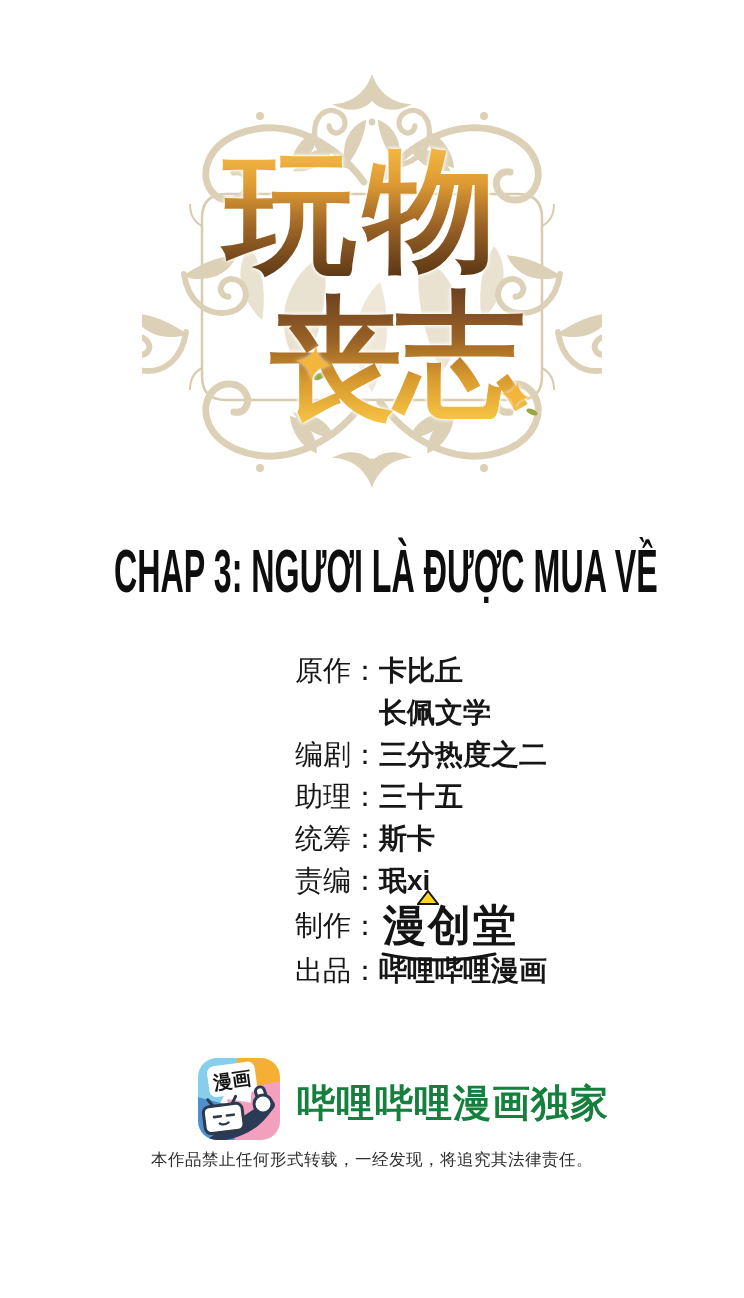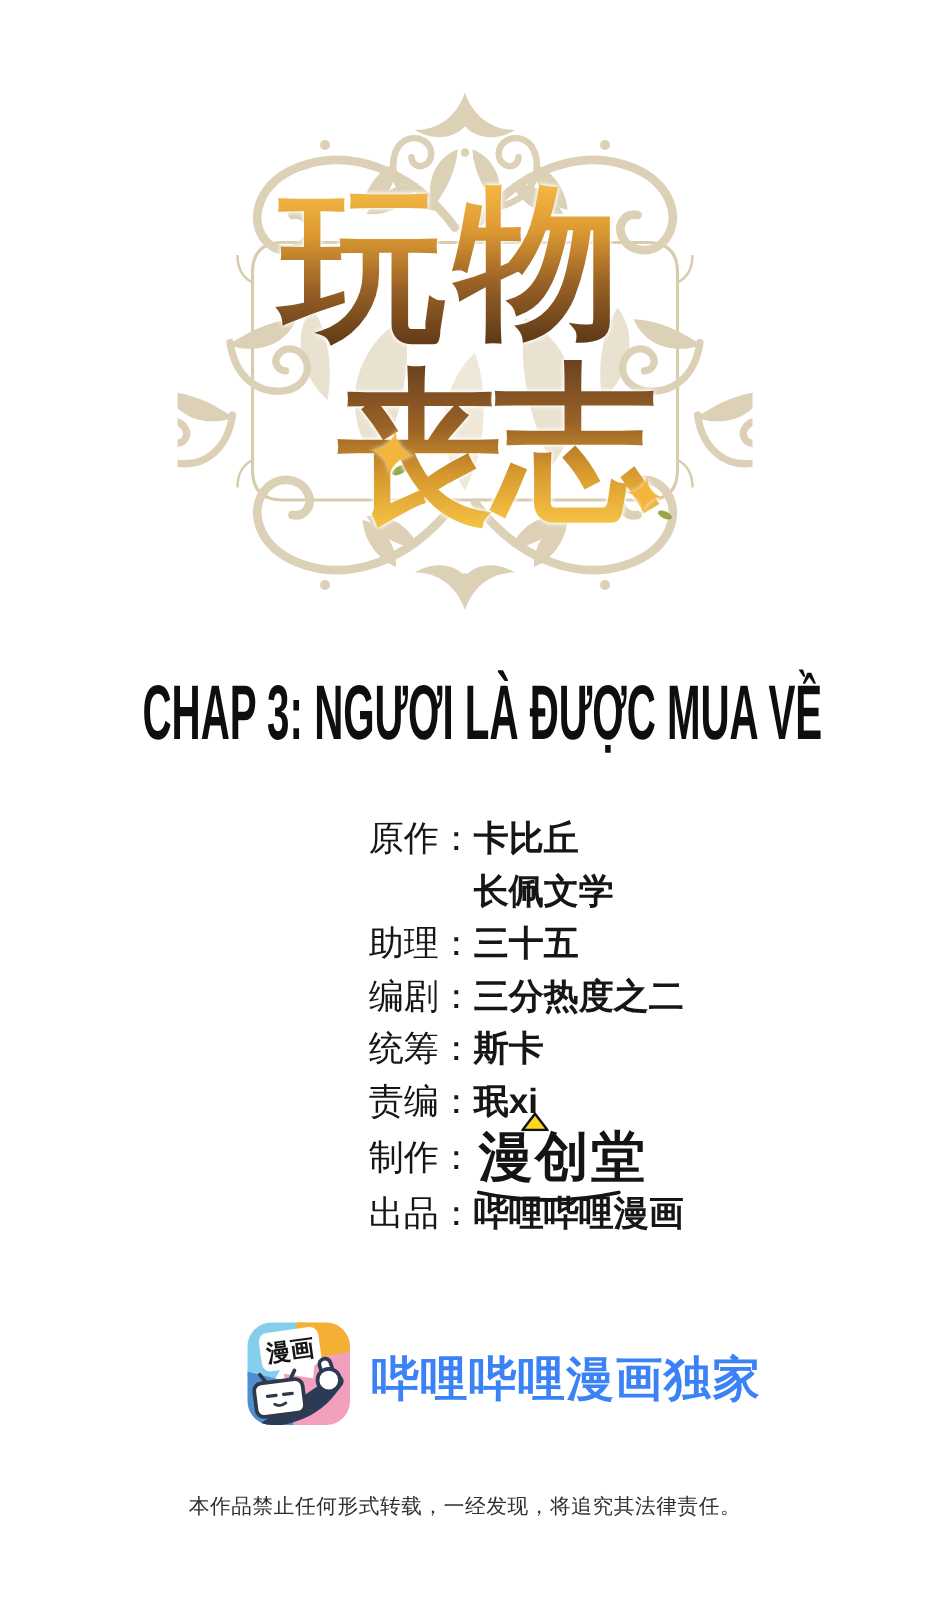--- a/index.html
+++ b/index.html
@@ -56,27 +56,27 @@
     text-shadow:1px 1px 0 #fff, -1px 1px 0 #fff;
   }
   .logo-roof { position:absolute; top:-7px; left:38px; }
   .logo-underline { position:absolute; bottom:-9px; left:0; }
 
   
   .publisher { position:absolute; left:0; top:1050px; width:744px; height:100px; }
   .app-icon { position:absolute; left:197px; top:7px; width:84px; height:84px; }
   .exclusive {
     position:absolute; left:297px; top:28px; font-size:38px; font-weight:900;
-    color:#3b82f6; letter-spacing:1px; white-space:nowrap;
+    color:#15803d; letter-spacing:1px; white-space:nowrap;
   }
 
   
   .footer {
     position:absolute; top:1149px; left:0; right:0; text-align:center;
-    font-size:16.5px; color:#2e2e2e; font-weight:500; letter-spacing:0.5px;margin-top:45px;
+    font-size:16.5px; color:#2e2e2e; font-weight:500; letter-spacing:0.5px;
   }
 </style>
 </head>
 <body>
 
 <div class="page">
 
   <div class="title-block">
     <svg class="ornament" viewBox="0 0 460 420" xmlns="http://www.w3.org/2000/svg" aria-hidden="true">
       <defs>
@@ -144,26 +144,26 @@
   <div class="credits">
     <div class="crow">
       <span class="clabel">原作：</span>
       <span class="cvalue">卡比丘</span>
     </div>
     <div class="crow">
       <span class="clabel"></span>
       <span class="cvalue">长佩文学</span>
     </div>
     <div class="crow">
+      <span class="clabel">编剧：</span>
+      <span class="cvalue">三分热度之二</span>
+    </div>
+    <div class="crow">
       <span class="clabel">助理：</span>
       <span class="cvalue">三十五</span>
-    </div>
-    <div class="crow">
-      <span class="clabel">编剧：</span>
-      <span class="cvalue">三分热度之二</span>
     </div>
     <div class="crow">
       <span class="clabel">统筹：</span>
       <span class="cvalue">斯卡</span>
     </div>
     <div class="crow">
       <span class="clabel">责编：</span>
       <span class="cvalue">珉xi</span>
     </div>
     <div class="crow tall">

